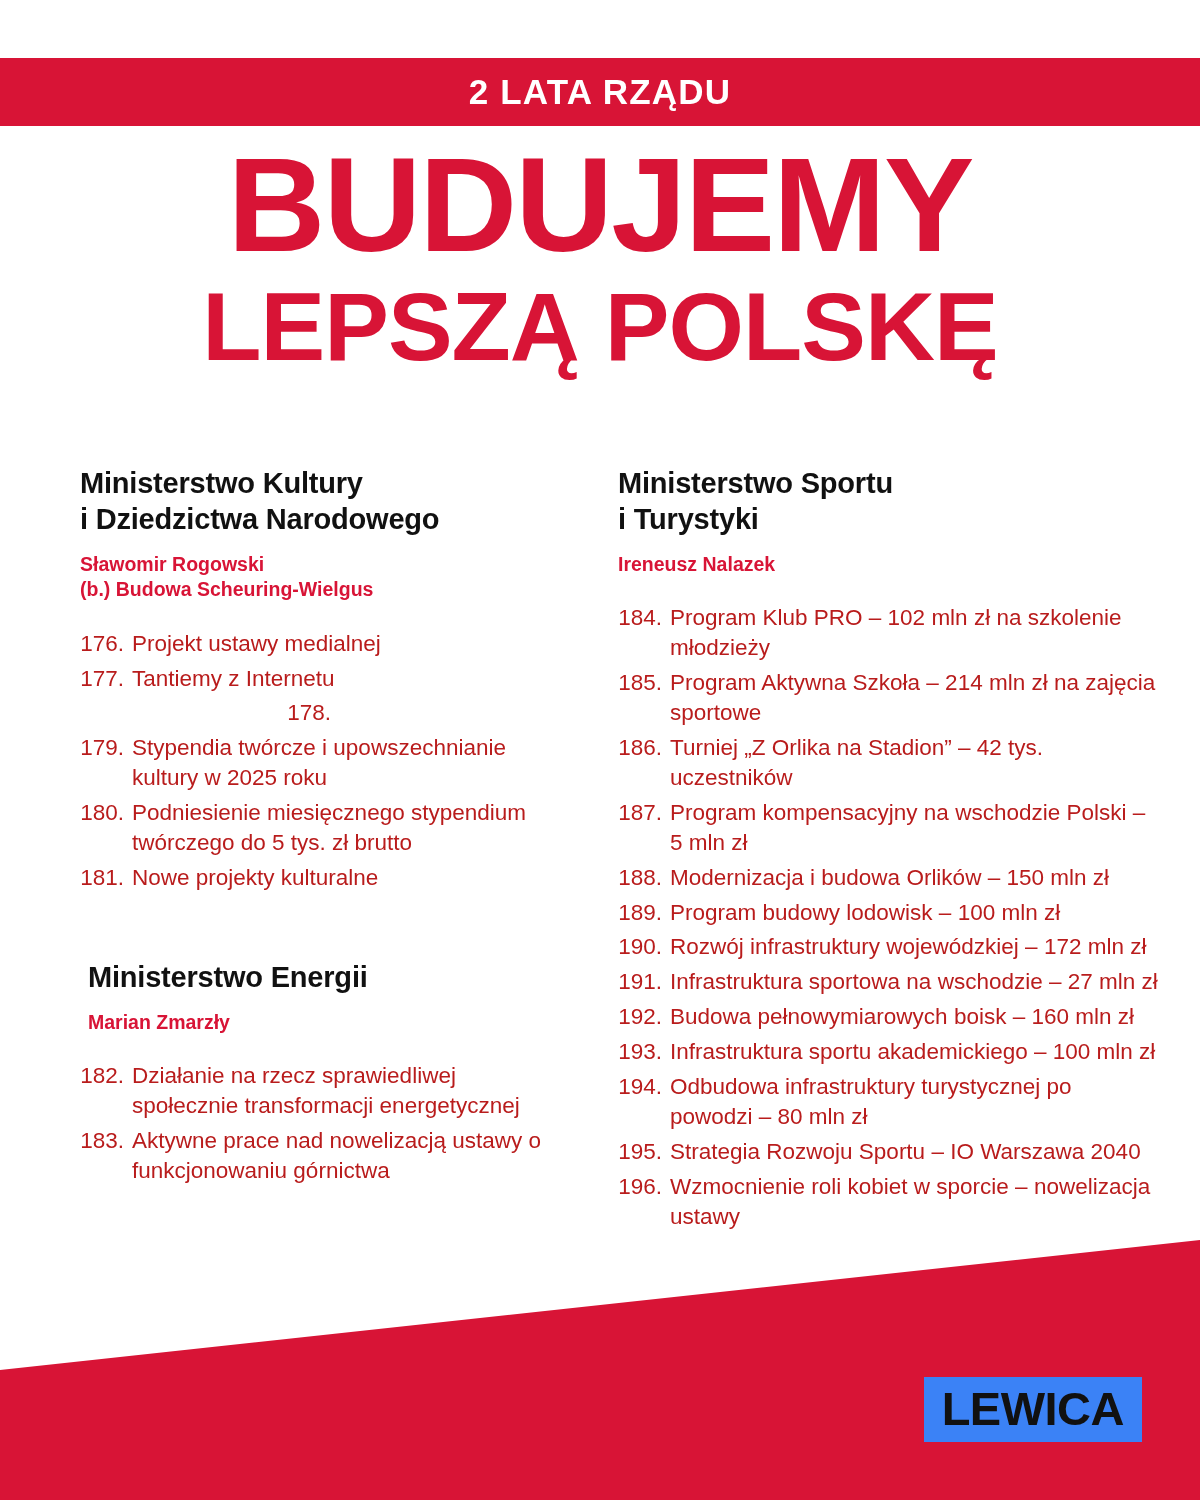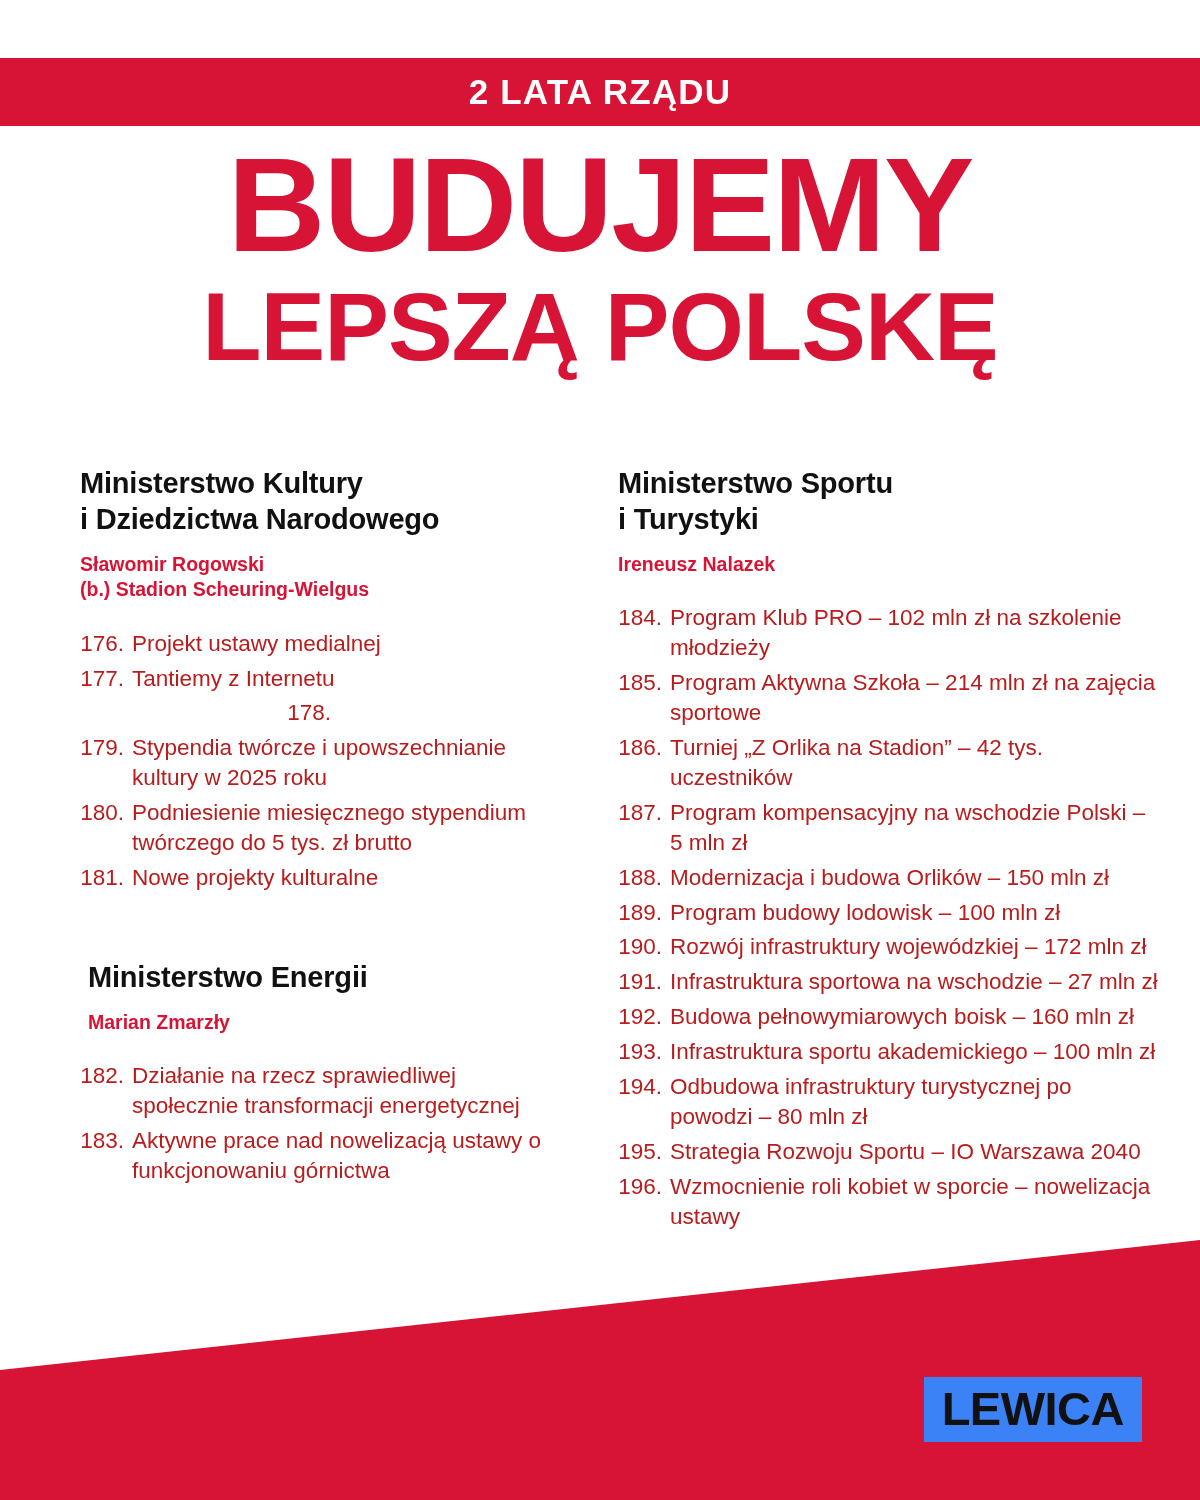--- a/index.html
+++ b/index.html
@@ -170,21 +170,21 @@
 
     <div class="col-left">
 
       <div>
         <div class="ministry-title">
           <div>Ministerstwo Kultury</div>
           <div>i Dziedzictwa Narodowego</div>
         </div>
         <div class="person">
           <div>Sławomir Rogowski</div>
-          <div>(b.) Stadion Scheuring-Wielgus</div>
+          <div>(b.) Budowa Scheuring-Wielgus</div>
         </div>
         <ul class="item-list">
           <li class="item">
             <span class="item-num">176.</span>
             <span class="item-text">Projekt ustawy medialnej</span>
           </li>
           <li class="item">
             <span class="item-num">177.</span>
             <span class="item-text">Tantiemy z Internetu</span>
           </li>

